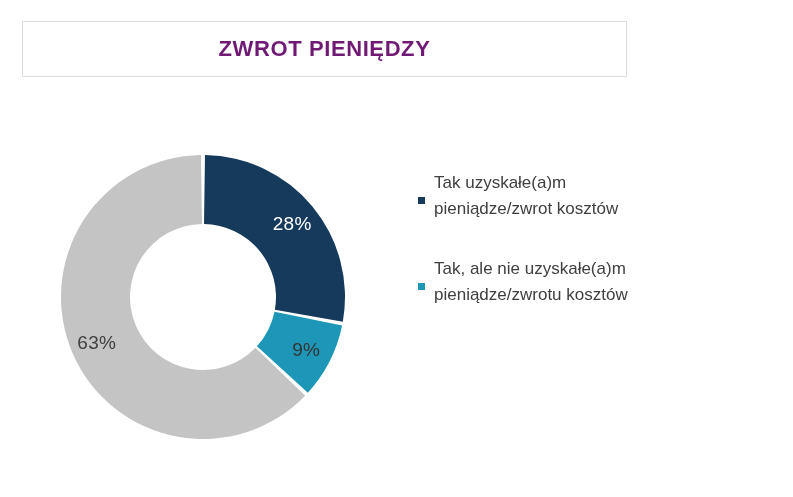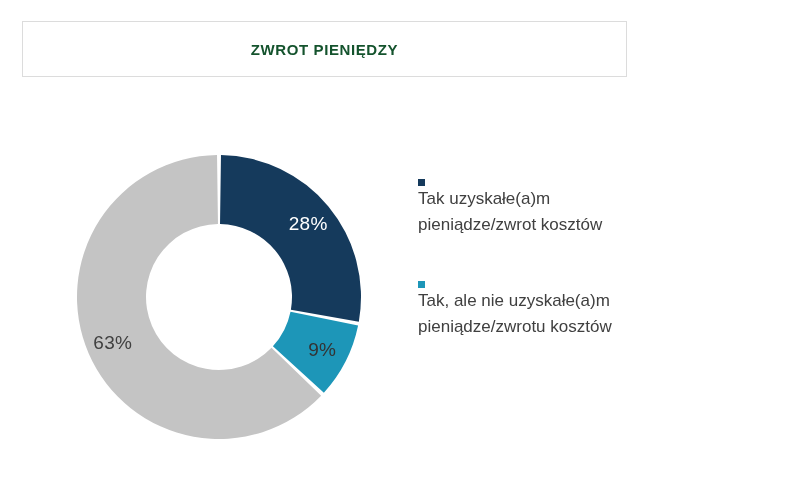--- a/index.html
+++ b/index.html
@@ -24,32 +24,32 @@
     width: 605px;
     height: 56px;
     border: 1px solid #dcdcdc;
     background: #ffffff;
     box-sizing: border-box;
     display: flex;
     align-items: center;
     justify-content: center;
   }
   #title-text {
-    font-size: 15px;
+    font-size: 22px;
     font-weight: bold;
     letter-spacing: 0.6px;
-    color: #14532d;
+    color: #701a75;
     text-align: center;
     font-family: "Liberation Sans", sans-serif;
   }
 
   
   #chart-area {
     position: absolute;
-    left: 64px;
+    left: 48px;
     top: 142px;
     width: 310px;
     height: 312px;
   }
   #donut-svg {
     display: block;
     width: 310px;
     height: 312px;
   }
   .slice-label {
@@ -60,23 +60,22 @@
 
   
   #legend {
     position: absolute;
     left: 418px;
     top: 170px;
     width: 360px;
   }
   .legend-item {
     display: flex;
-    align-items: flex-start;
+    align-items: center;
     margin-bottom: 34px;
-    flex-direction: column;
   }
   .legend-item:last-child { margin-bottom: 0; }
   .legend-marker {
     width: 7px;
     height: 7px;
     flex: 0 0 7px;
     margin-top: 9px;
     margin-right: 9px;
   }
   .legend-label {

